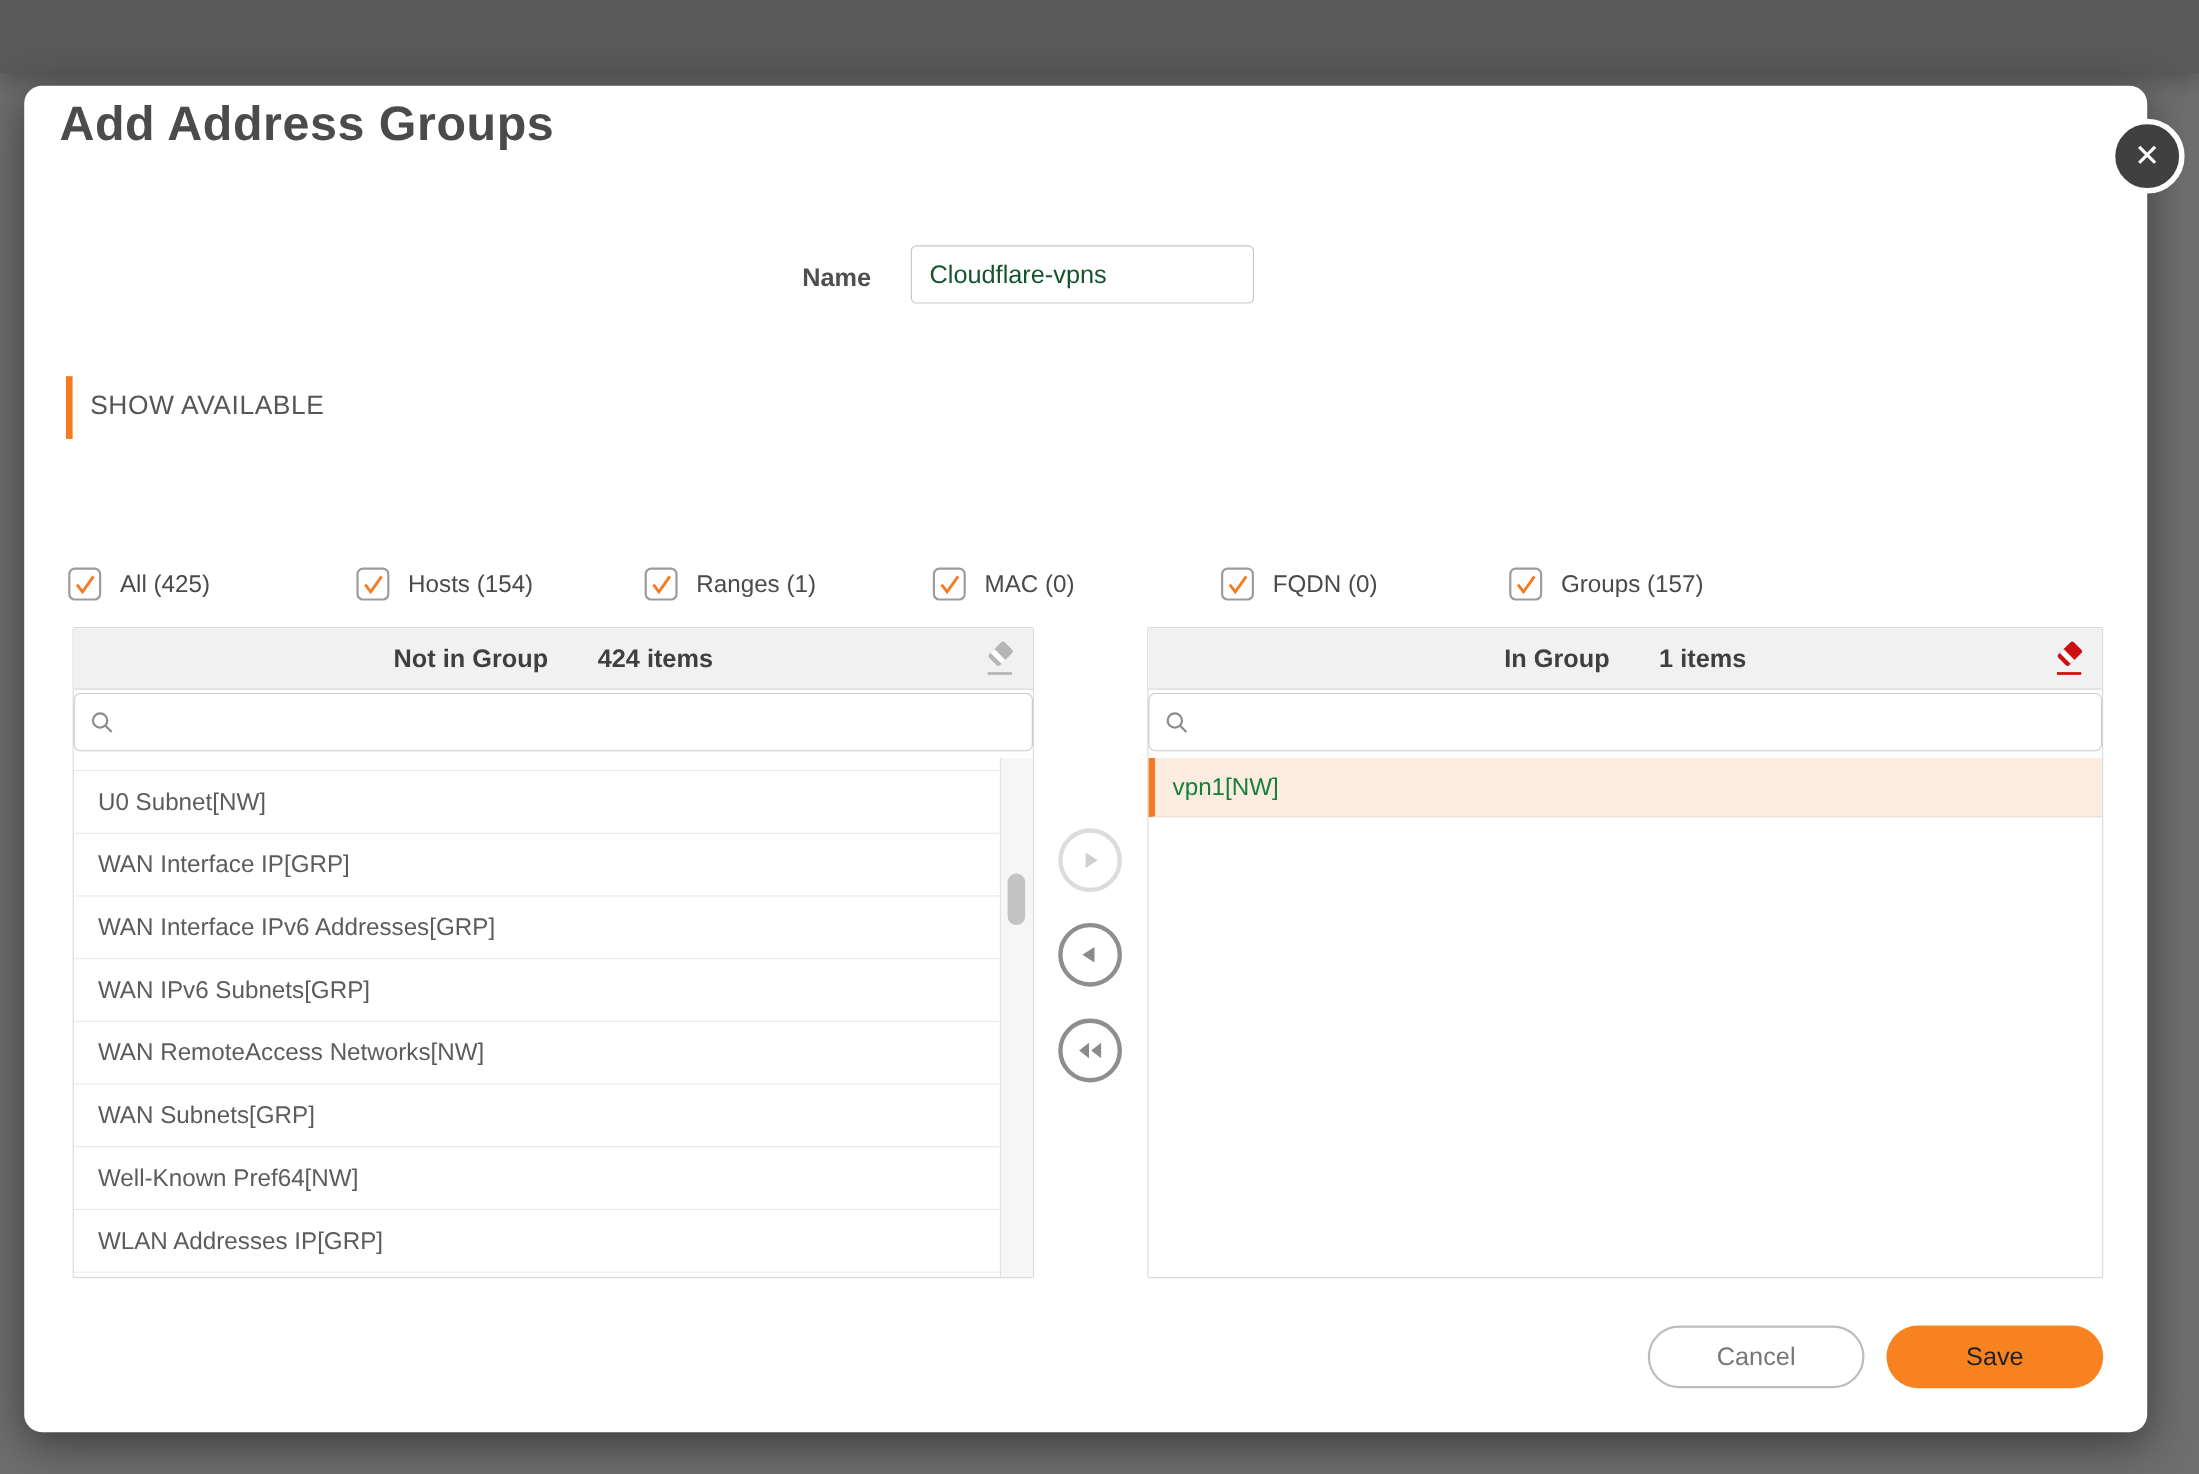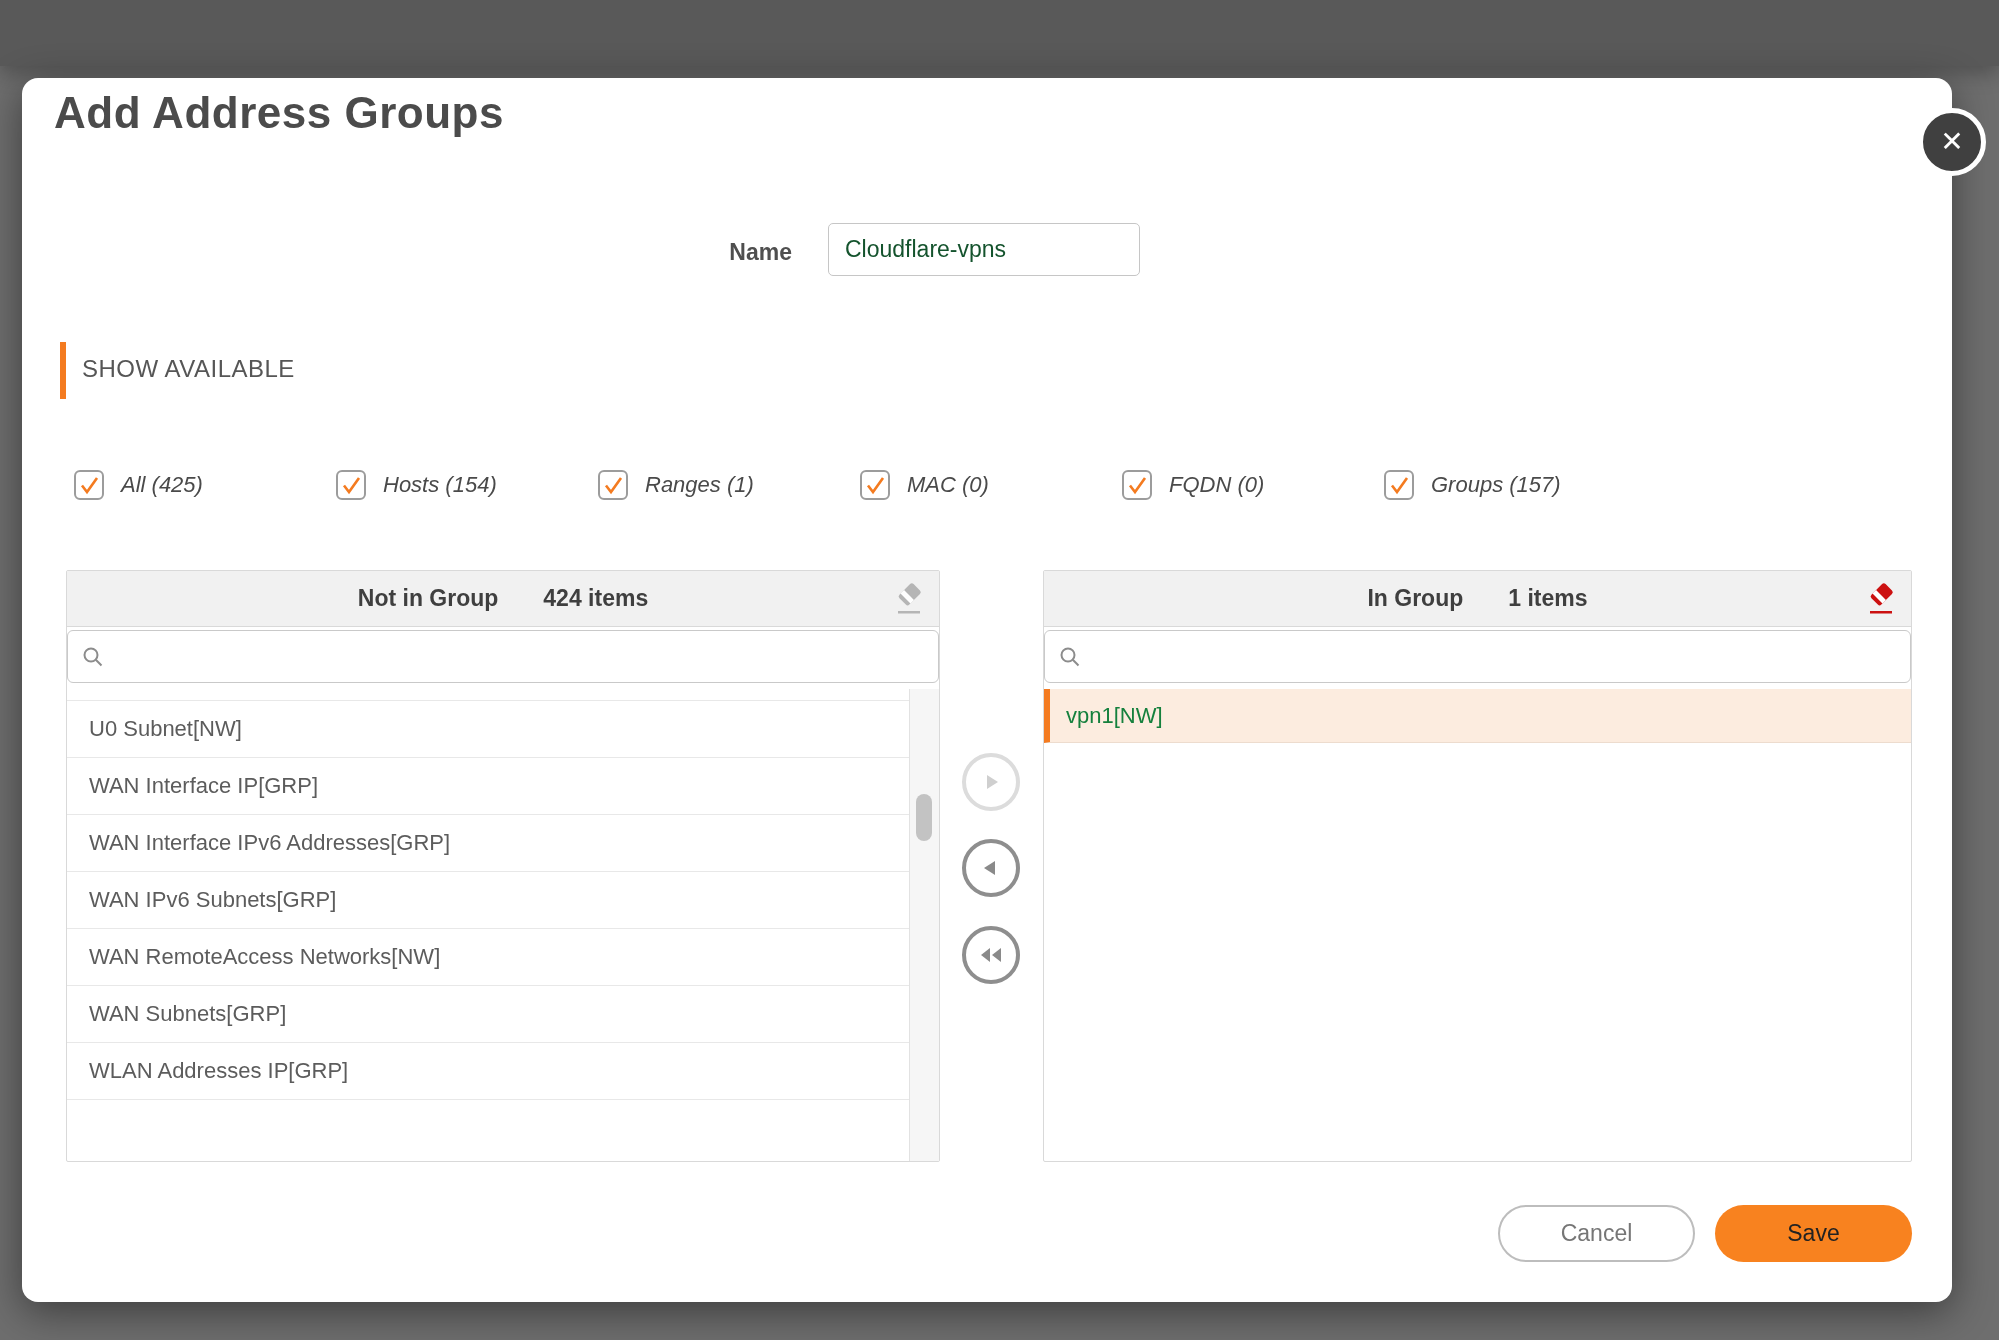--- a/index.html
+++ b/index.html
@@ -9,21 +9,21 @@
   .title{position:absolute;left:32px;top:10px;font-size:44px;font-weight:600;color:#4b4b4b;letter-spacing:.5px;}
   .close-btn{position:absolute;left:1896px;top:30px;width:58px;height:58px;border-radius:50%;background:#404040;border:5px solid #ffffff;box-sizing:content-box;display:flex;align-items:center;justify-content:center;cursor:pointer;padding:0;}
   .close-btn span{color:#ffffff;font-size:28px;font-weight:400;line-height:1;}
   
   .name-label{position:absolute;left:540px;top:161px;width:230px;text-align:right;font-size:23px;font-weight:bold;color:#4f4f4f;}
   .name-input{position:absolute;left:806px;top:145px;width:278px;height:51px;border:1px solid #c6c6c6;border-radius:5px;font-size:23px;color:#14532d;padding:0 16px;font-family:"Liberation Sans",sans-serif;outline:none;}
   
   .section-bar{position:absolute;left:38px;top:264px;width:6px;height:57px;}
   .section-title{position:absolute;left:60px;top:277px;font-size:24px;color:#565656;letter-spacing:.5px;}
   
-  .filters{position:absolute;left:52px;top:391px;height:78px;display:flex;align-items:flex-start;font-style:italic;}
+  .filters{position:absolute;left:40px;top:391px;height:78px;display:flex;align-items:flex-end;}
   .filter-item{width:262px;display:flex;align-items:center;cursor:pointer;}
   .cbox{width:26px;height:26px;border:2px solid #9c9c9c;border-radius:6px;background:#fff;flex:0 0 auto;display:flex;align-items:center;justify-content:center;}
   .cbox svg{width:24px;height:24px;overflow:visible;}
   .filter-label{margin-left:17px;font-size:22px;color:#4a4a4a;line-height:1.45;}
   .filter-item:nth-child(4) .filter-label{max-width:104px;}
   
   .panel{position:absolute;top:492px;height:592px;background:#fff;border:1px solid #d9d9d9;border-radius:2px;box-sizing:border-box;overflow:visible;}
   .panel.left{left:44px;width:874px;}
   .panel.right{left:1021px;width:869px;}
   .panel-header{position:absolute;left:0;right:0;top:0;height:55px;background:#f1f1f1;border-bottom:1px solid #d9d9d9;display:flex;align-items:center;justify-content:center;gap:45px;}
@@ -138,20 +138,21 @@
         <input type="text" style="">
       </div>
       <div class="list" id="left-list">
           <div class="row partial"></div>
           <div class="row">U0 Subnet[NW]</div>
           <div class="row">WAN Interface IP[GRP]</div>
           <div class="row">WAN Interface IPv6 Addresses[GRP]</div>
           <div class="row">WAN IPv6 Subnets[GRP]</div>
           <div class="row">WAN RemoteAccess Networks[NW]</div>
           <div class="row">WAN Subnets[GRP]</div>
+          <div class="row">Well-Known Pref64[NW]</div>
           <div class="row">WLAN Addresses IP[GRP]</div>
         </div>
       <div class="vscroll">
         <div class="vthumb"></div>
       </div>
     </div>
 
     <button class="xfer disabled" style="top:675px">
       <svg width="28" height="28" viewBox="0 0 28 28">
         <polygon points="10,7 21,14 10,21" fill="#cfcfcf"></polygon>

